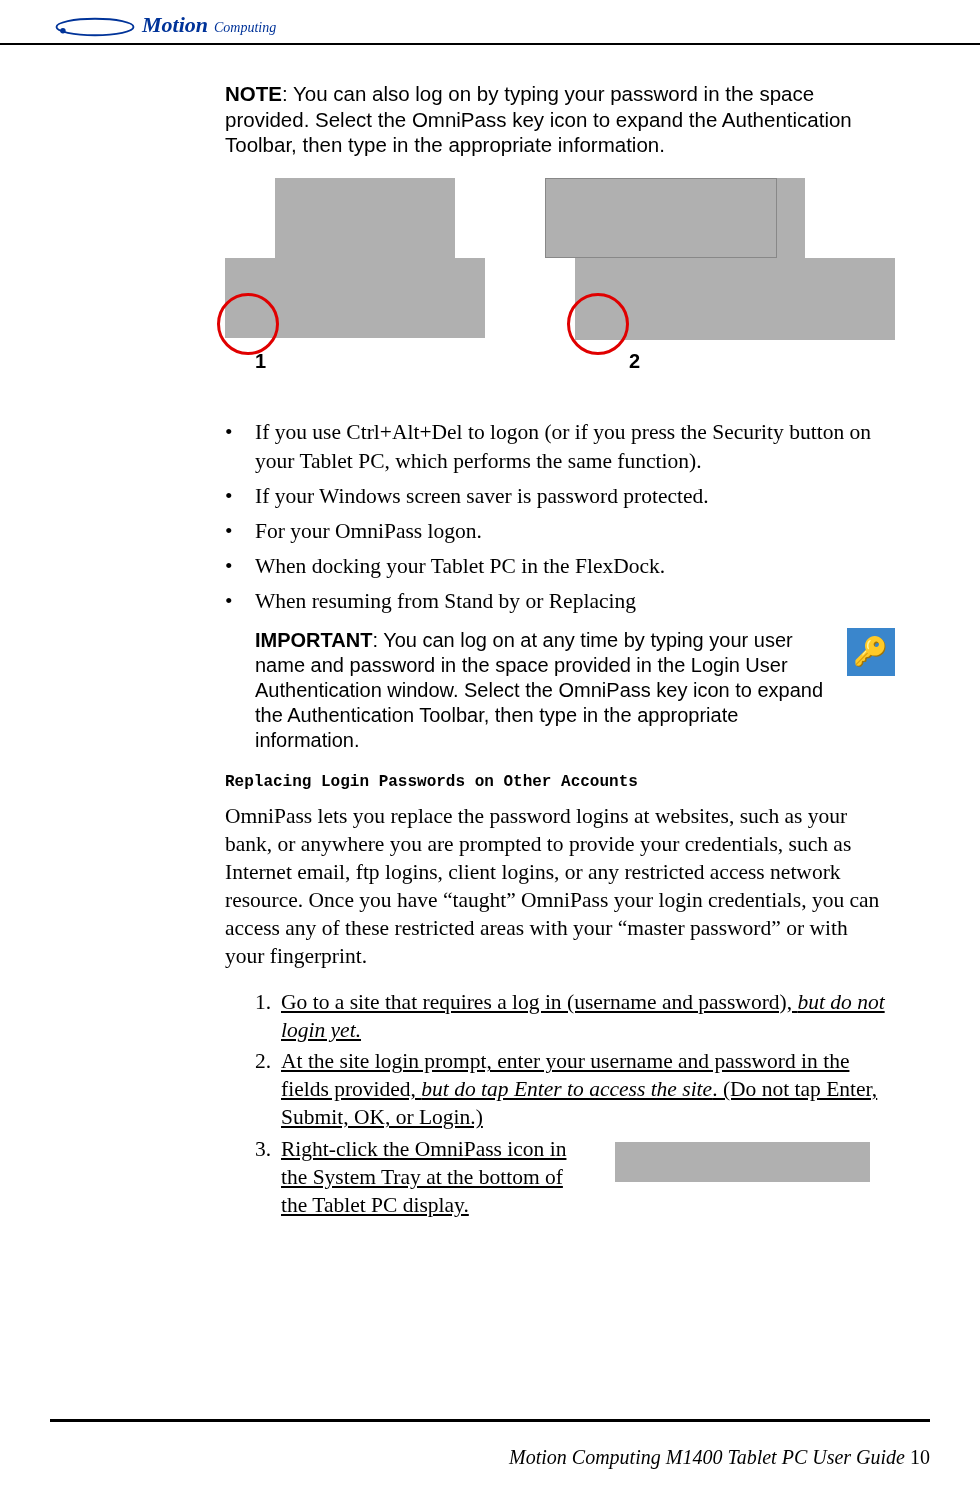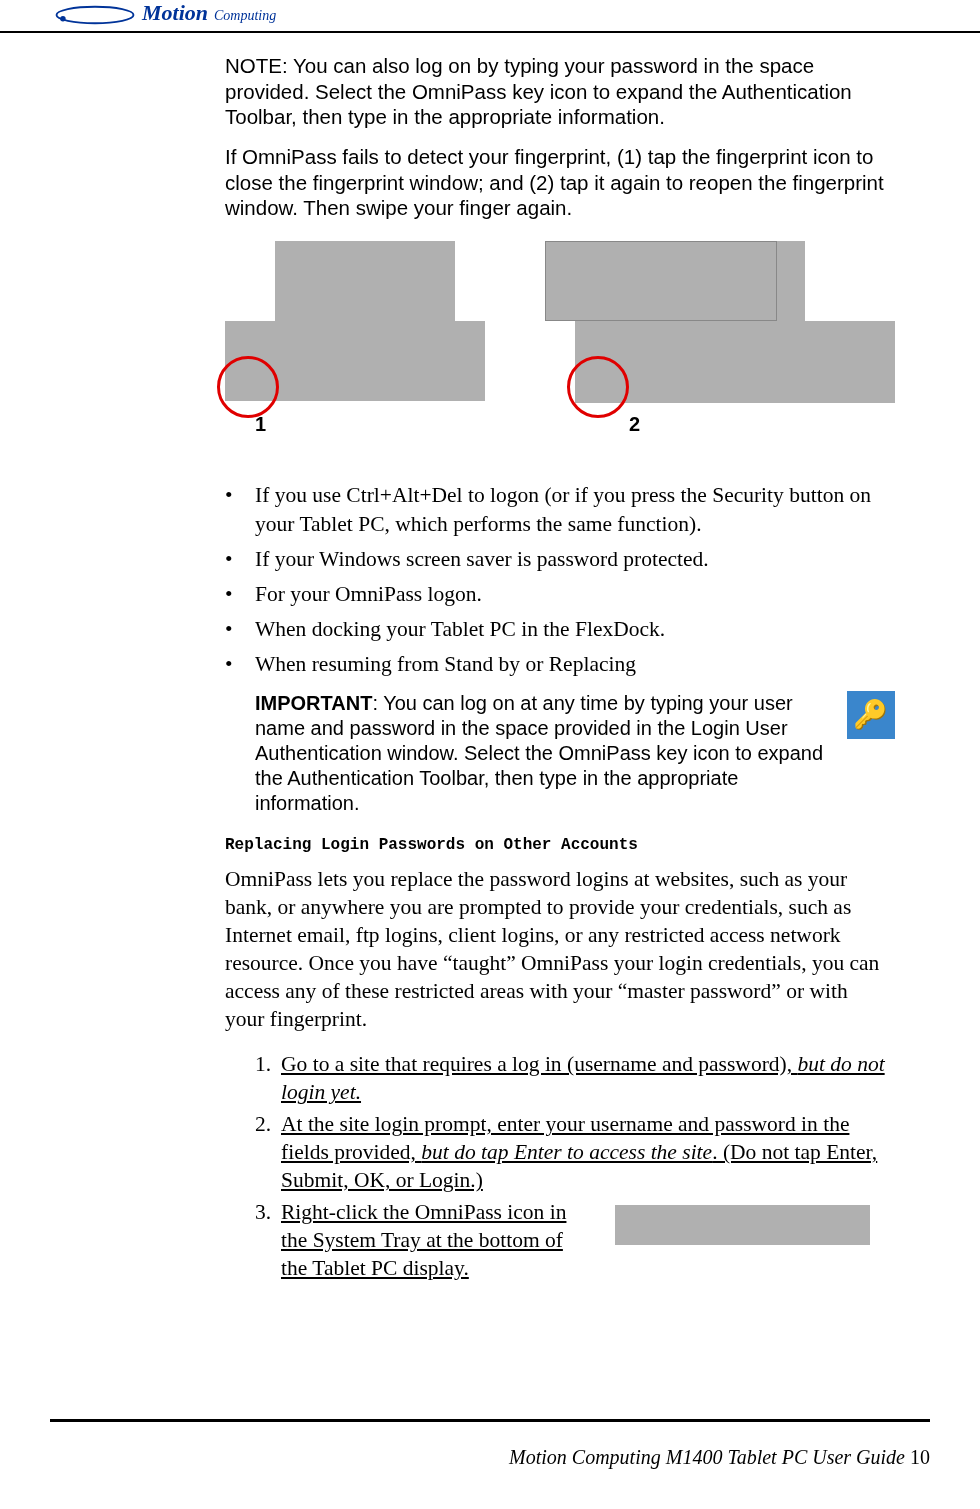--- a/index.html
+++ b/index.html
@@ -10,23 +10,23 @@
     width: 980px;
     color: black;
   }
   .page {
     width: 980px;
     min-height: 1509px;
     position: relative;
     box-sizing: border-box;
   }
   .header-bar {
-    padding: 0 50px 5px 50px;
+    padding: 12px 50px 5px 50px;
     border-bottom: 2.5px solid black;
-    margin-bottom: 20px;
+    margin-bottom: 36px;
     text-align: center;
   }
   .logo {
     font-style: italic;
     font-weight: bold;
     font-size: 22px;
     color: #003399;
     display: flex;
     align-items: flex-end;
     gap: 2px;
@@ -41,21 +41,21 @@
   .content {
     margin-left: 225px;
     margin-right: 95px;
   }
   .note-block {
     font-size: 20.5px;
     line-height: 1.25;
     margin-bottom: 14px;
   }
   .note-label {
-    font-weight: normal;
+    font-weight: bold;
   }
   .diagram-area {
     position: relative;
     height: 200px;
     margin-top: 20px;
     margin-bottom: 40px;
   }
   .gray-box {
     background: #b0b0b0;
     position: absolute;
@@ -195,21 +195,20 @@
       <span style="font-weight:normal;font-size:14px;margin-left:4px;margin-bottom:2px">Computing</span>
     </div>
   </div>
 
   <div class="content">
 
     <div class="note-block">
       <span class="note-label">NOTE</span><span>: You can also log on by typing your password in the space provided. Select the OmniPass key icon to expand the Authentication Toolbar, then type in the appropriate information.</span>
     </div>
 
-    <div class="note-block">If OmniPass fails to detect your fingerprint, (1) tap the fingerprint icon to close the fingerprint window; and (2) tap it again to reopen the fingerprint window. Then swipe your finger again.</div>
 
     <div class="diagram-area">
       <div class="gray-box" style="left:50px;top:0;width:180px;height:80px"></div>
       <div class="gray-box" style="left:0;top:80px;width:260px;height:80px"></div>
       <div class="circle" style="left:-8px;top:115px;width:56px;height:56px"></div>
       <div class="step-label" style="left:30px;top:172px">1</div>
 
       <div class="gray-box" style="left:320px;top:0;width:230px;height:78px;border:1px solid #888"></div>
       <div class="gray-box" style="left:552px;top:0;width:28px;height:80px"></div>
       <div class="gray-box" style="left:350px;top:80px;width:320px;height:82px"></div>

